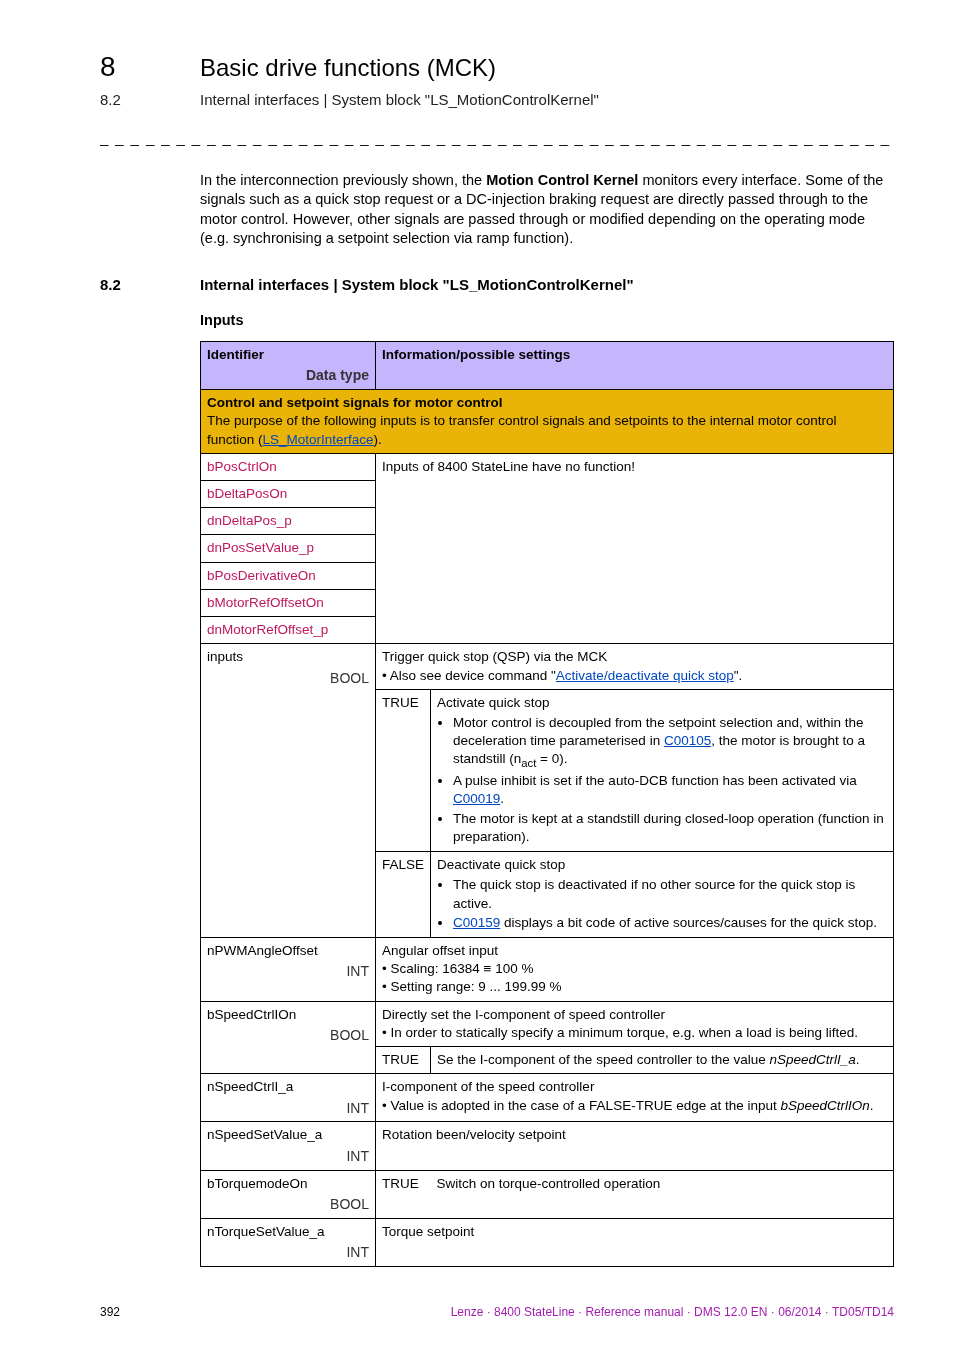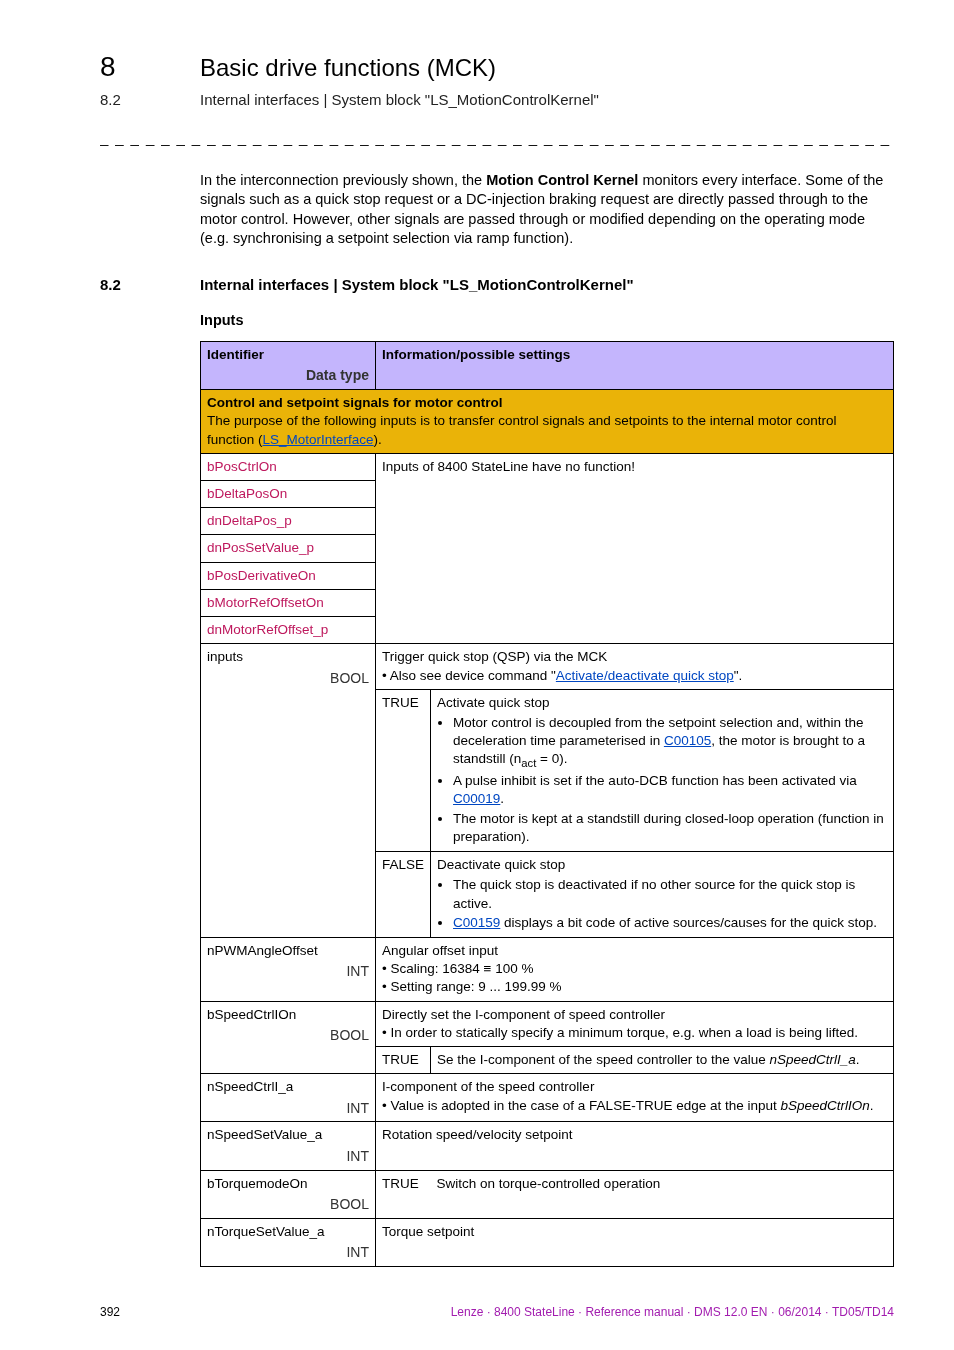--- a/index.html
+++ b/index.html
@@ -254,21 +254,21 @@
           <span>I-component of the speed controller</span><br>
           <span>• Value is adopted in the case of a FALSE-TRUE edge at the input </span><span class="ital">bSpeedCtrlIOn</span><span>.</span>
         </td>
       </tr>
 
       <tr>
         <td>
           <span>nSpeedSetValue_a</span>
           <span class="dtype">INT</span>
         </td>
-        <td colspan="2">Rotation speed/velocity setpoint</td>
+        <td colspan="2">Rotation been/velocity setpoint</td>
       </tr>
 
       <tr>
         <td>
           <span>bTorquemodeOn</span>
           <span class="dtype">BOOL</span>
         </td>
         <td class="rt noright">TRUE</td>
         <td class="noleft">Switch on torque-controlled operation</td>
       </tr>

